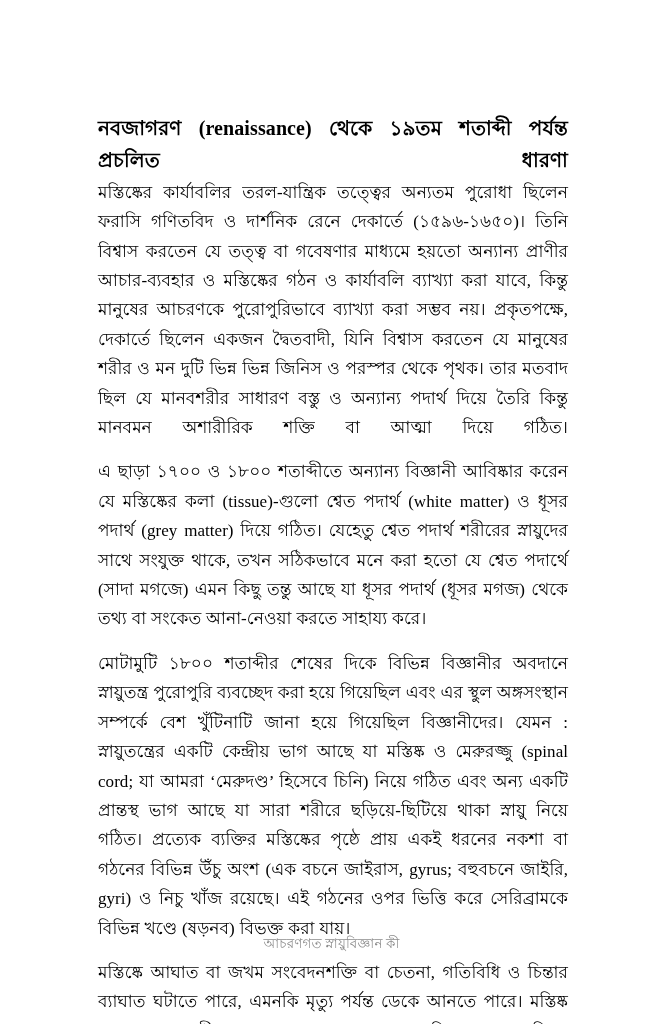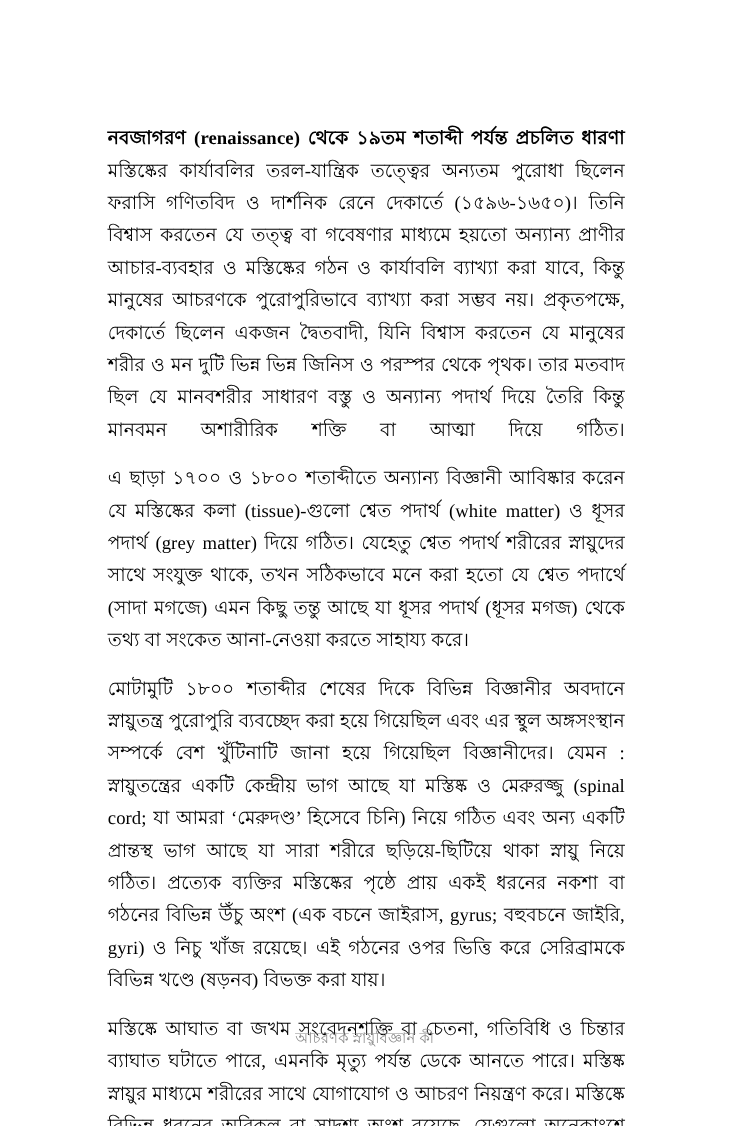--- a/index.html
+++ b/index.html
@@ -20,21 +20,21 @@
   }
 
   .content {
     position: absolute;
     left: 98px;
     top: 112px;
     width: 470px;
   }
 
   .heading {
-    font-size: 17px;
+    font-size: 20px;
     font-weight: bold;
     line-height: 1.62;
     text-align: justify;
     text-align-last: justify;
     margin: 0 0 0 0;
     letter-spacing: 0.1px;
   }
 
   .para {
     font-size: 17px;
@@ -83,15 +83,15 @@
     <p class="para first-para full-justify">মস্তিষ্কের কার্যাবলির তরল-যান্ত্রিক তত্ত্বের অন্যতম পুরোধা ছিলেন ফরাসি গণিতবিদ ও দার্শনিক রেনে দেকার্তে (১৫৯৬-১৬৫০)। তিনি বিশ্বাস করতেন যে তত্ত্ব বা গবেষণার মাধ্যমে হয়তো অন্যান্য প্রাণীর আচার-ব্যবহার ও মস্তিষ্কের গঠন ও কার্যাবলি ব্যাখ্যা করা যাবে, কিন্তু মানুষের আচরণকে পুরোপুরিভাবে ব্যাখ্যা করা সম্ভব নয়। প্রকৃতপক্ষে, দেকার্তে ছিলেন একজন দ্বৈতবাদী, যিনি বিশ্বাস করতেন যে মানুষের শরীর ও মন দুটি ভিন্ন ভিন্ন জিনিস ও পরস্পর থেকে পৃথক। তার মতবাদ ছিল যে মানবশরীর সাধারণ বস্তু ও অন্যান্য পদার্থ দিয়ে তৈরি কিন্তু মানবমন অশারীরিক শক্তি বা আত্মা দিয়ে গঠিত।</p>
 
     <p class="para">এ ছাড়া ১৭০০ ও ১৮০০ শতাব্দীতে অন্যান্য বিজ্ঞানী আবিষ্কার করেন যে মস্তিষ্কের কলা (tissue)-গুলো শ্বেত পদার্থ (white matter) ও ধূসর পদার্থ (grey matter) দিয়ে গঠিত। যেহেতু শ্বেত পদার্থ শরীরের স্নায়ুদের সাথে সংযুক্ত থাকে, তখন সঠিকভাবে মনে করা হতো যে শ্বেত পদার্থে (সাদা মগজে) এমন কিছু তন্তু আছে যা ধূসর পদার্থ (ধূসর মগজ) থেকে তথ্য বা সংকেত আনা-নেওয়া করতে সাহায্য করে।</p>
 
     <p class="para">মোটামুটি ১৮০০ শতাব্দীর শেষের দিকে বিভিন্ন বিজ্ঞানীর অবদানে স্নায়ুতন্ত্র পুরোপুরি ব্যবচ্ছেদ করা হয়ে গিয়েছিল এবং এর স্থুল অঙ্গসংস্থান সম্পর্কে বেশ খুঁটিনাটি জানা হয়ে গিয়েছিল বিজ্ঞানীদের। যেমন : স্নায়ুতন্ত্রের একটি কেন্দ্রীয় ভাগ আছে যা মস্তিষ্ক ও মেরুরজ্জু (spinal cord; যা আমরা ‘মেরুদণ্ড’ হিসেবে চিনি) নিয়ে গঠিত এবং অন্য একটি প্রান্তস্থ ভাগ আছে যা সারা শরীরে ছড়িয়ে-ছিটিয়ে থাকা স্নায়ু নিয়ে গঠিত। প্রত্যেক ব্যক্তির মস্তিষ্কের পৃষ্ঠে প্রায় একই ধরনের নকশা বা গঠনের বিভিন্ন উঁচু অংশ (এক বচনে জাইরাস, gyrus; বহুবচনে জাইরি, gyri) ও নিচু খাঁজ রয়েছে। এই গঠনের ওপর ভিত্তি করে সেরিব্রামকে বিভিন্ন খণ্ডে (ষড়নব) বিভক্ত করা যায়।</p>
 
     <p class="para full-justify">মস্তিষ্কে আঘাত বা জখম সংবেদনশক্তি বা চেতনা, গতিবিধি ও চিন্তার ব্যাঘাত ঘটাতে পারে, এমনকি মৃত্যু পর্যন্ত ডেকে আনতে পারে। মস্তিষ্ক স্নায়ুর মাধ্যমে শরীরের সাথে যোগাযোগ ও আচরণ নিয়ন্ত্রণ করে। মস্তিষ্কে বিভিন্ন ধরনের অবিকল বা সাদৃশ্য অংশ রয়েছে, যেগুলো অনেকাংশে</p>
 
   </div>
 
-  <div class="footer">আচরণক স্নায়ুবিজ্ঞান কী</div>
+  <div class="footer">আচরণগত স্নায়ুবিজ্ঞান কী</div>
 
 </div>
 
 </body></html>

